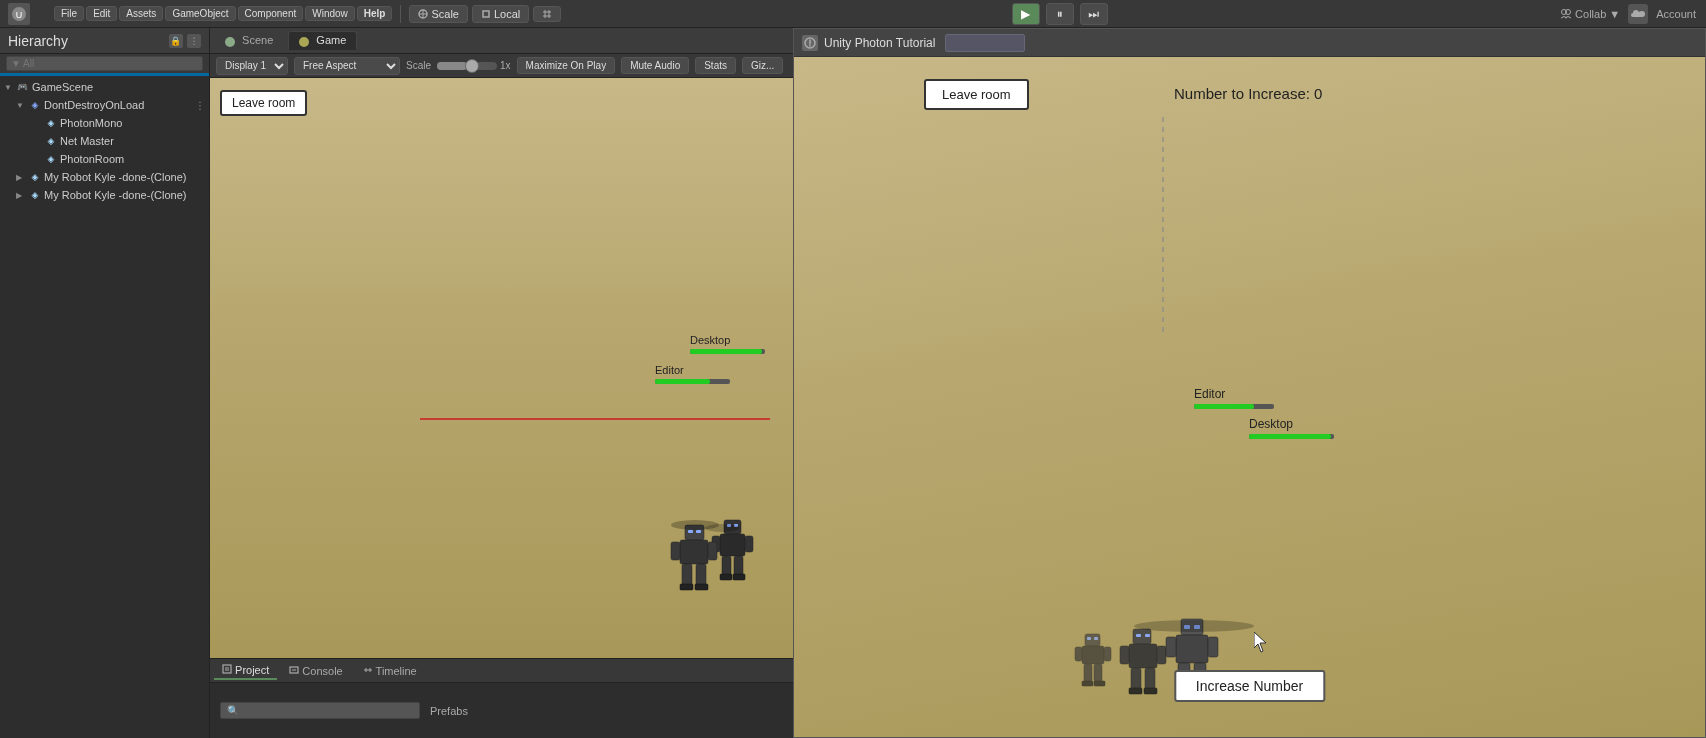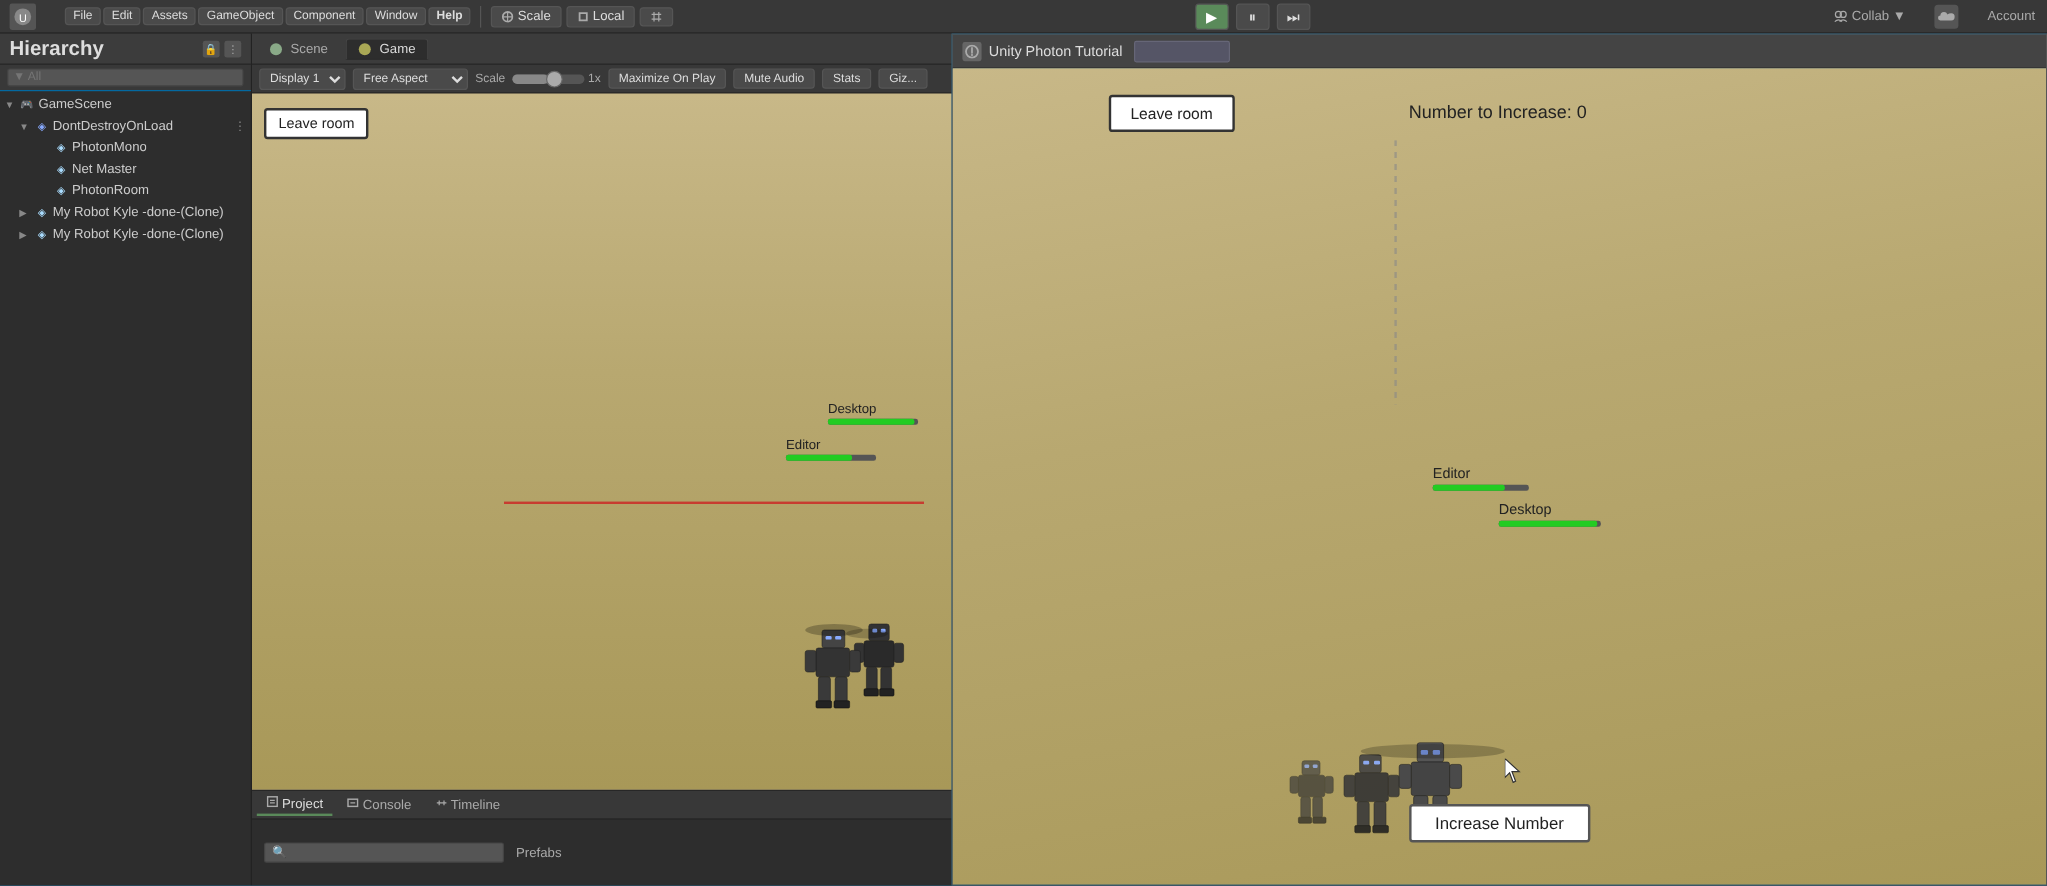--- a/index.html
+++ b/index.html
@@ -60,21 +60,21 @@
       border-radius: 3px;
       display: flex; align-items: center; justify-content: center;
       cursor: pointer;
       font-size: 12px;
       color: #ddd;
     }
     .play-btn.active { background: #5a8a5a; color: #fff; }
     .top-bar-right {
       display: flex;
       align-items: center;
-      gap: 24px;
+      gap: 8px;
       padding: 0 10px;
       font-size: 11px;
       color: #aaa;
     }
     .cloud-icon {
       width: 20px; height: 20px;
       background: #555;
       border-radius: 3px;
       display: flex; align-items: center; justify-content: center;
       font-size: 10px;
@@ -107,22 +107,22 @@
       height: 26px;
       background: #3c3c3c;
       display: flex;
       align-items: center;
       padding: 0 8px;
       border-bottom: 1px solid #222;
       gap: 6px;
       justify-content: space-between;
     }
     .panel-title {
-      font-size: 17px;
-      font-weight: bold;
+      font-size: 14px;
+      font-weight: normal;
       color: #ddd;
     }
     .panel-icons {
       display: flex; gap: 4px;
     }
     .panel-icon-btn {
       width: 14px; height: 14px;
       background: #555;
       border: none;
       border-radius: 2px;
@@ -130,21 +130,21 @@
       font-size: 9px;
       display: flex; align-items: center; justify-content: center;
       cursor: pointer;
     }
     .search-row {
       height: 22px;
       background: #383838;
       display: flex;
       align-items: center;
       padding: 0 6px;
-      border-bottom: 1px solid #0369a1;
+      border-bottom: 3px solid #0369a1;
     }
     .search-input {
       background: #555;
       border: 1px solid #444;
       border-radius: 2px;
       color: #ccc;
       font-size: 10px;
       padding: 1px 4px;
       width: 100%;
     }
@@ -550,21 +550,21 @@
         </div>
         <div class="tab active">
           <span class="tab-icon" style="background:#aaa855;"></span>
           <span>Game</span>
         </div>
       </div>
       <div class="editor-toolbar">
         <select class="toolbar-select">
           <option>Display 1</option>
         </select>
-        <select class="toolbar-select" style="width:96px;">
+        <select class="toolbar-select" style="width:106px;">
           <option>Free Aspect</option>
         </select>
         <span class="toolbar-label">Scale</span>
         <div style="display:flex;align-items:center;gap:3px;">
           <div style="width:60px;height:8px;background:#555;border-radius:4px;position:relative;">
             <div style="width:30px;height:8px;background:#888;border-radius:4px;"></div>
             <div style="position:absolute;top:-3px;left:28px;width:14px;height:14px;background:#aaa;border-radius:50%;border:1px solid #666;"></div>
           </div>
           <span class="toolbar-label">1x</span>
         </div>

